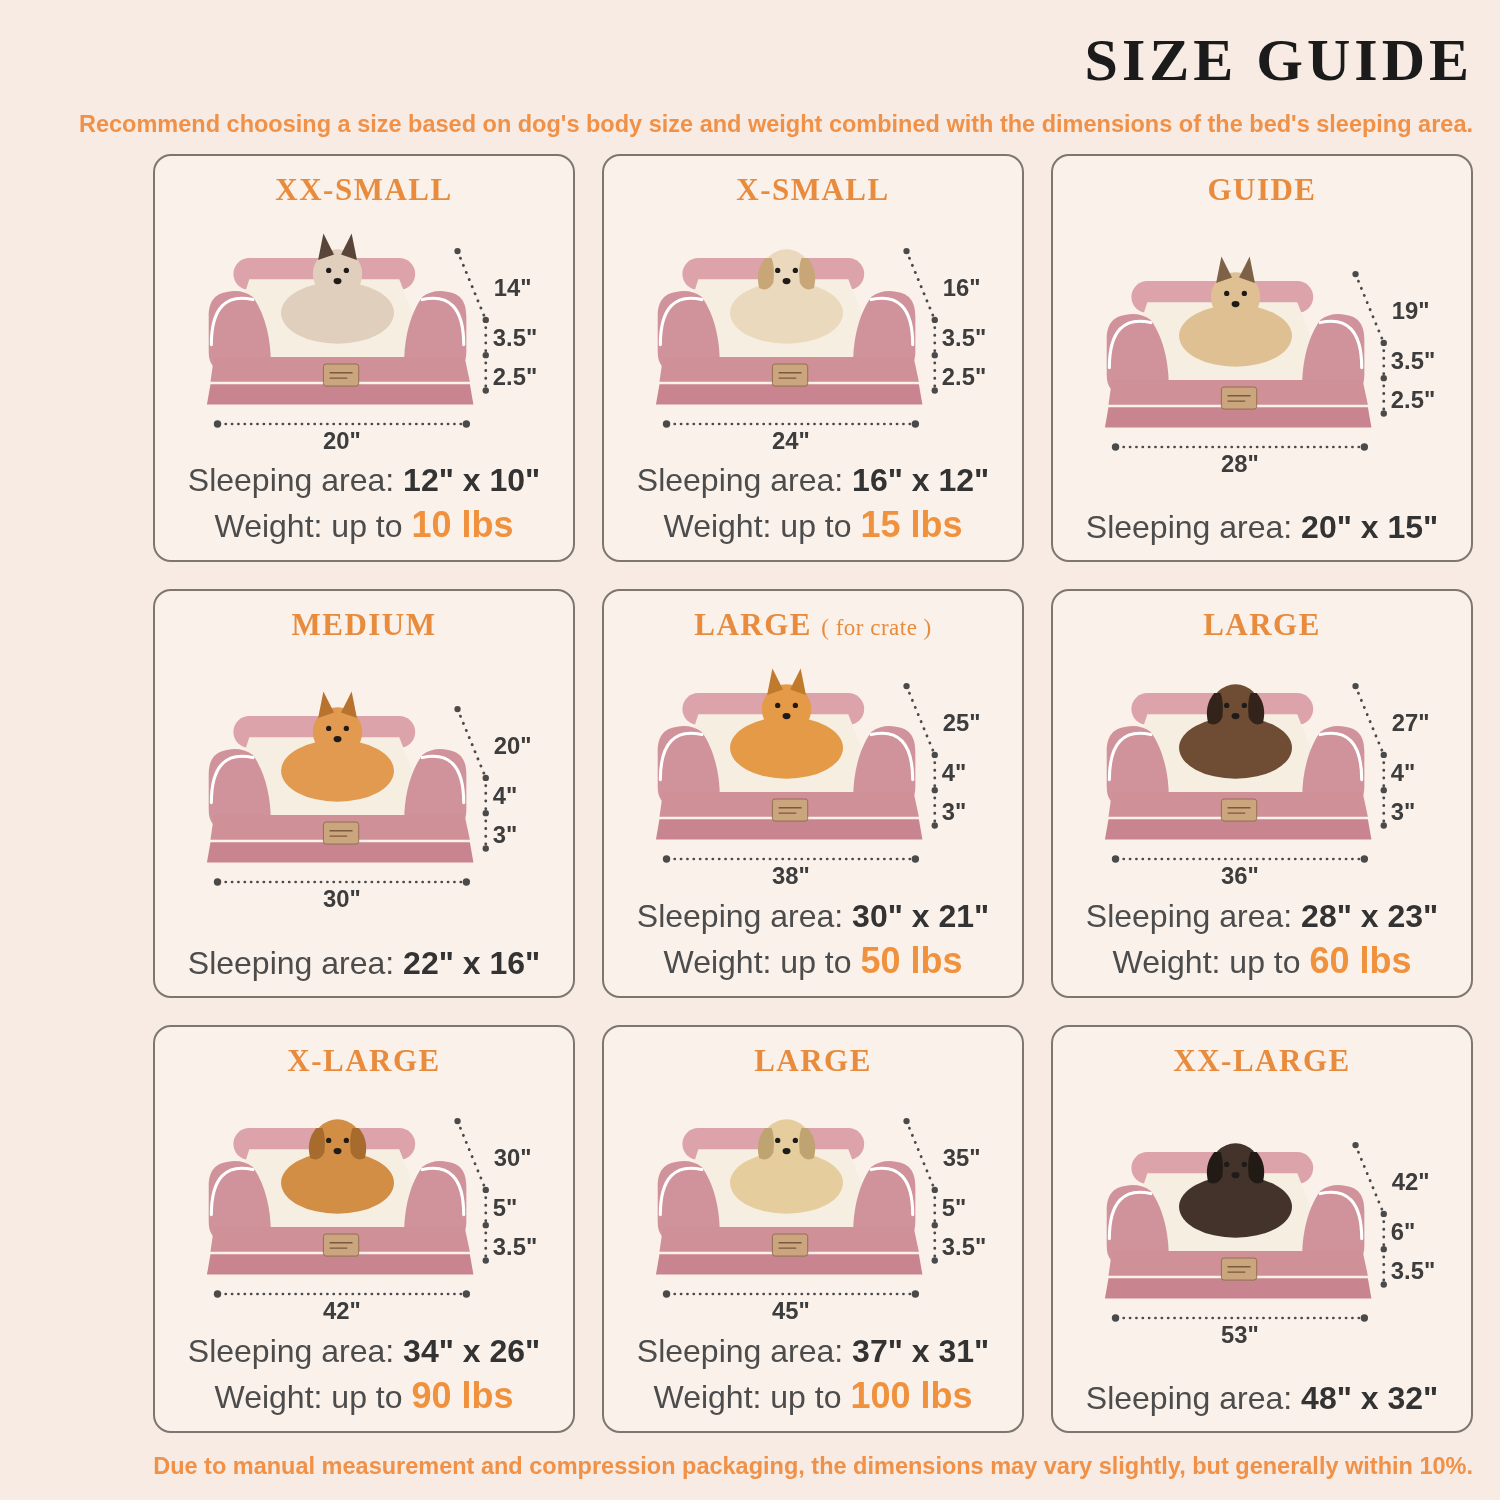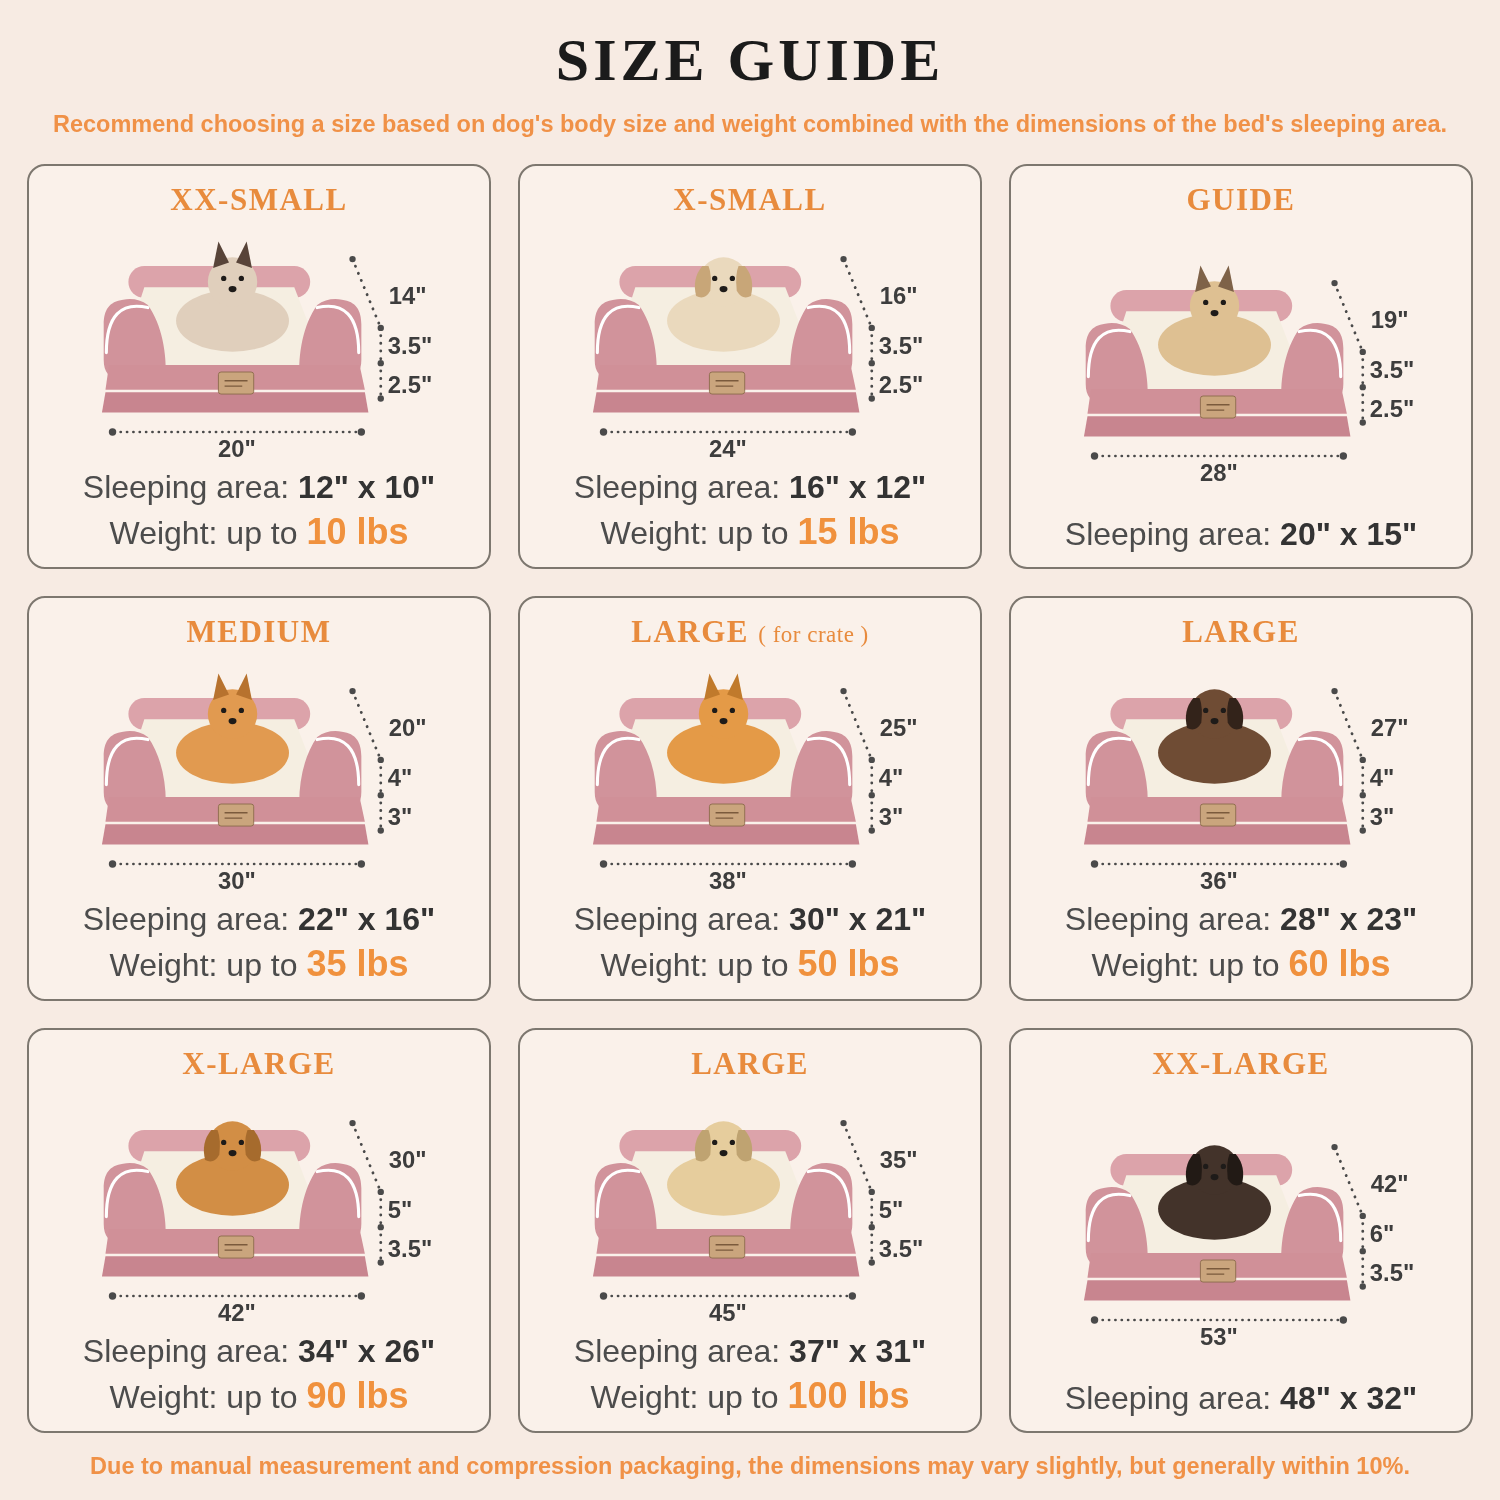--- a/index.html
+++ b/index.html
@@ -1,20 +1,20 @@
 <!DOCTYPE html>
 <html><head>
 <meta charset="utf-8">
 <style>
   html,body{margin:0;padding:0;}
   body{width:1500px;height:1500px;background:#f7ebe3;font-family:"Liberation Sans",sans-serif;overflow:hidden;}
-  .page{box-sizing:border-box;width:1500px;height:1500px;padding:18px 27px 14px;display:flex;flex-direction:column;}
+  .page{box-sizing:border-box;width:1500px;height:1500px;padding:18px 27px 14px;display:flex;flex-direction:column;align-items:flex-end;}
   .main-title{font-family:"Liberation Serif","DejaVu Serif",serif;font-weight:bold;color:#1b1b1b;
     font-size:60px;letter-spacing:4px;text-align:center;margin:8px 0 16px;}
-  .subtitle{color:#f09147;font-weight:bold;font-size:23.5px;text-align:center;margin:0 0 26px;}
+  .subtitle{color:#f09147;font-weight:bold;font-size:23.5px;text-align:center;margin:0 0 16px;}
   .grid{display:grid;grid-template-columns:repeat(3,1fr);column-gap:46px;row-gap:44px;flex:1;gap:27px;}
   .card{background:#faf1ea;border:2px solid #7d776f;border-radius:18px;box-sizing:border-box;
     padding:10px 8px 12px;display:flex;flex-direction:column;align-items:center;min-height:0;}
   .card-title{font-family:"Liberation Serif","DejaVu Serif",serif;font-weight:bold;color:#e88b3d;
     font-size:31px;letter-spacing:1.5px;margin:6px 0 0;text-align:center;}
   .card-title .suffix{font-size:23px;font-weight:normal;letter-spacing:0.5px;}
   .bed-wrap{flex:1;display:flex;align-items:center;justify-content:center;width:100%;min-height:0;}
   .bed{width:402px;height:240px;}
   .dim-text{font-family:"Liberation Sans",sans-serif;font-weight:bold;font-size:27px;fill:#3d3d3d;}
   .dots{stroke:#4a4a4a;stroke-width:3.2;stroke-linecap:round;stroke-dasharray:0.2 8.5;fill:none;}
@@ -254,21 +254,20 @@
           <text class="dim-text" x="356" y="150">4"</text>
           <text class="dim-text" x="356" y="194">3"</text>
           <path class="wdots" d="M46,238 L324,238"></path>
           <circle cx="44" cy="238" r="4.2" fill="#4a4a4a"></circle>
           <circle cx="326" cy="238" r="4.2" fill="#4a4a4a"></circle>
           <text class="dim-text" x="185" y="266" text-anchor="middle">30"</text>
         </g>
       </svg>
     </div>
     <p class="sleep-line"><span class="lbl">Sleeping area:</span> <span class="val">22" x 16"</span></p>
-    <p class="weight-line"><span class="lbl">Weight: up to</span> <span class="wval">35 lbs</span></p>
   </section>
       <section class="card">
     <h2 class="card-title"><span>LARGE</span> <span class="suffix">( for crate )</span></h2>
     <div class="bed-wrap">
       <svg class="bed" viewBox="0 0 420 272" aria-hidden="true">
 
         <rect x="62" y="50" width="206" height="36" rx="18" fill="#dca3aa"></rect>
         <path d="M80,74 L250,74 L284,162 L52,162 Z" fill="#f5eee1"></path>
 
         <g>

